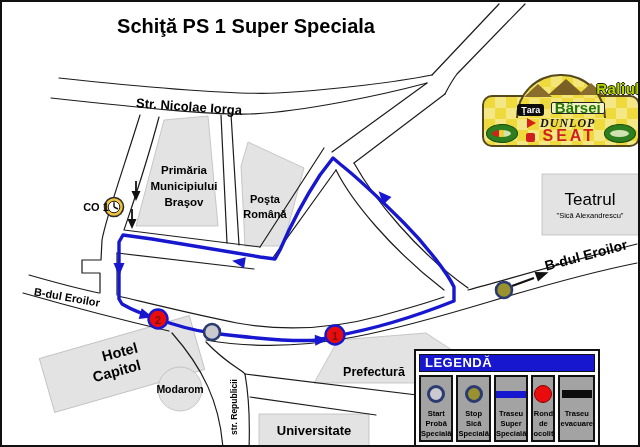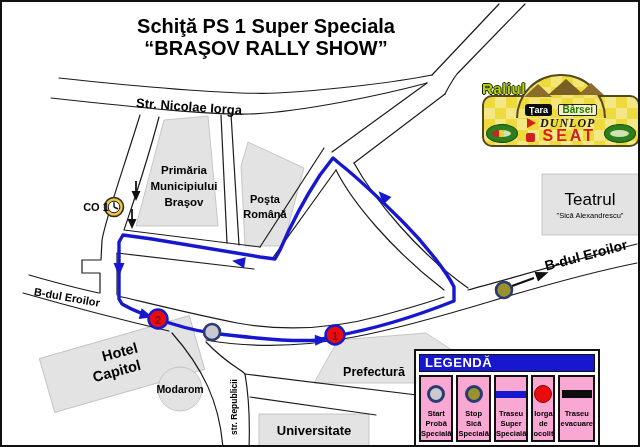--- a/index.html
+++ b/index.html
@@ -2,21 +2,21 @@
 <html><head>
 <meta charset="utf-8">
 <style>
   html,body{margin:0;padding:0;background:#888;}
   .stage{
     position:relative;width:640px;height:447px;background:#fff;
     border:2px solid #111;box-sizing:border-box;overflow:hidden;
     font-family:"Liberation Sans",sans-serif;
   }
   
-  .title-block{position:absolute;left:0;top:13px;width:488px;text-align:center;color:#000;padding-left:20px;}
+  .title-block{position:absolute;left:0;top:13px;width:488px;text-align:center;color:#000;}
   .title-line{font-size:20px;font-weight:bold;line-height:1.12;}
   
   svg.map{position:absolute;left:0;top:0;}
   
   .plate{position:absolute;left:480px;top:72px;width:158px;height:73px;}
   .plate-body{
     position:absolute;left:0;top:21px;width:158px;height:52px;box-sizing:border-box;
     background-color:#eeda3c;
     background-image:repeating-conic-gradient(rgba(255,255,255,.38) 0 25%, rgba(0,0,0,0) 0 50%);
     background-size:22px 22px;
@@ -27,28 +27,28 @@
     background-color:#eeda3c;
     background-image:repeating-conic-gradient(rgba(255,255,255,.3) 0 25%, rgba(0,0,0,0) 0 50%);
     background-size:22px 22px;
     border:2px solid #55481c;border-bottom:none;border-radius:46px 46px 0 0;
   }
   .mtn{position:absolute;width:0;height:0;border-style:solid;border-color:transparent;}
   .mtn1{left:6px;top:8px;border-width:0 14px 13px 14px;border-bottom-color:#8a6d2c;}
   .mtn2{left:30px;top:3px;border-width:0 18px 16px 18px;border-bottom-color:#7a5f24;}
   .mtn3{left:60px;top:7px;border-width:0 13px 12px 13px;border-bottom-color:#8a6d2c;}
   .plate-name{
-    position:absolute;left:0;top:6px;width:100%;text-align:left;
+    position:absolute;left:0;top:6px;width:100%;text-align:right;
     font-size:15px;font-weight:bold;color:#b4d800;letter-spacing:.5px;
     text-shadow:-1px 0 #1f1f00,1px 0 #1f1f00,0 -1px #1f1f00,0 1px #1f1f00;
   }
   .plate-region{position:absolute;left:0;top:25px;width:100%;text-align:center;}
   .chip-tara{display:inline-block;background:#0d0d0d;color:#fff;font-size:9px;font-weight:bold;
     padding:0 4px;border-radius:3px;line-height:12px;text-align:center;}
-  .chip-barsei{display:inline-block;background:#f6f1c6;color:#237a00;font-size:10px;font-weight:bold;
+  .chip-barsei{display:inline-block;background:#f6f1c6;color:#237a00;font-size:15px;font-weight:bold;
     padding:0 3px;border:1px solid #222;border-radius:2px;line-height:10px;margin-left:2px;}
   .plate-row{position:absolute;left:0;width:100%;text-align:center;}
   .row-dunlop{top:39px;}
   .row-seat{top:53px;}
   .dunlop-mark{display:inline-block;width:0;height:0;border-style:solid;vertical-align:-1px;
     border-width:5px 0 5px 9px;border-color:transparent transparent transparent #d42015;}
   .dunlop-text{font-family:"Liberation Serif",serif;font-style:italic;font-weight:bold;
     font-size:12px;color:#141414;letter-spacing:1px;text-align:center;}
   .seat-mark{display:inline-block;width:9px;height:9px;background:#cf1f1f;border-radius:2px;
     vertical-align:-1px;margin-right:3px;}
@@ -62,21 +62,21 @@
   
   .legend{
     position:absolute;left:412px;top:347px;width:186px;height:98px;box-sizing:border-box;
     background:#fff;border:2px solid #111;padding:3px;display:flex;flex-direction:column;gap:3px;
   }
   .legend-header{
     background:#1717cf;border:1px solid #111;color:#fff;font-weight:bold;font-size:13px;
     line-height:16px;height:18px;box-sizing:border-box;padding:0 5px;letter-spacing:.5px;
   }
   .legend-cells{flex:1;display:flex;gap:3px;}
-  .legend-cell{flex:1;border:2px solid #111;box-sizing:border-box;background:#f9a8d4;
+  .legend-cell{flex:1;border:2px solid #111;box-sizing:border-box;background:#a3a3a3;
     display:flex;flex-direction:column;align-items:center;padding-top:8px;}
   .legend-sym{height:18px;display:flex;align-items:center;justify-content:center;}
   .legend-label{font-size:7.5px;font-weight:bold;text-align:center;line-height:1.3;
     white-space:pre-line;margin-top:6px;color:#000;}
   .sym-circle{width:12px;height:12px;border-radius:50%;border:3px solid #2b3a70;background:#c9c9cf;}
   .sym-circle.olive{background:#99922e;}
   .sym-bar{width:30px;height:7px;background:#1717cf;}
   .sym-dot-red{width:16px;height:16px;border-radius:50%;background:#ea0c0c;border:1px solid #8c0000;}
   .sym-bar.black{background:#0d0d0d;height:8px;}
 </style>
@@ -203,21 +203,20 @@
       <text x="118" y="355" font-size="14.5" font-weight="bold" transform="rotate(-15 118 351)">Hotel</text>
       <text x="115" y="374" font-size="14.5" font-weight="bold" transform="rotate(-15 115 370)">Capitol</text>
       <text x="178" y="391" font-size="10.5" font-weight="bold">Modarom</text>
       <text x="372" y="374" font-size="12.5" font-weight="bold">Prefectură</text>
       <text x="312" y="433" font-size="13" font-weight="bold">Universitate</text>
     </g>
   </svg>
 
   <div class="title-block">
     <div class="title-line">Schiţă PS 1 Super Speciala</div>
-    <div class="title-line">“BRAŞOV RALLY SHOW”</div>
   </div>
 
   <div class="plate">
     <div class="plate-body"></div>
     <div class="plate-arch">
       <div class="mtn mtn1"></div>
       <div class="mtn mtn2"></div>
       <div class="mtn mtn3"></div>
     </div>
     <div class="plate-name">Raliul</div>
@@ -265,21 +264,21 @@
             <div class="sym-bar"></div>
           </div>
         <div class="legend-label">Traseu
 Super
 Specială</div>
       </div>
       <div class="legend-cell">
         <div class="legend-sym">
             <div class="sym-dot-red"></div>
           </div>
-        <div class="legend-label">Iorga de
+        <div class="legend-label">Rond de
 ocolit</div>
       </div>
       <div class="legend-cell">
         <div class="legend-sym">
             <div class="sym-bar black"></div>
           </div>
         <div class="legend-label">Traseu
 evacuare</div>
       </div>
     </div>

